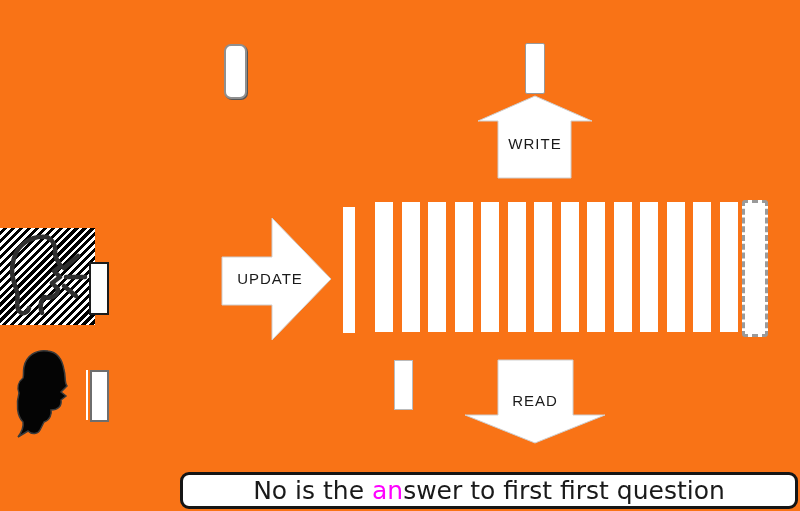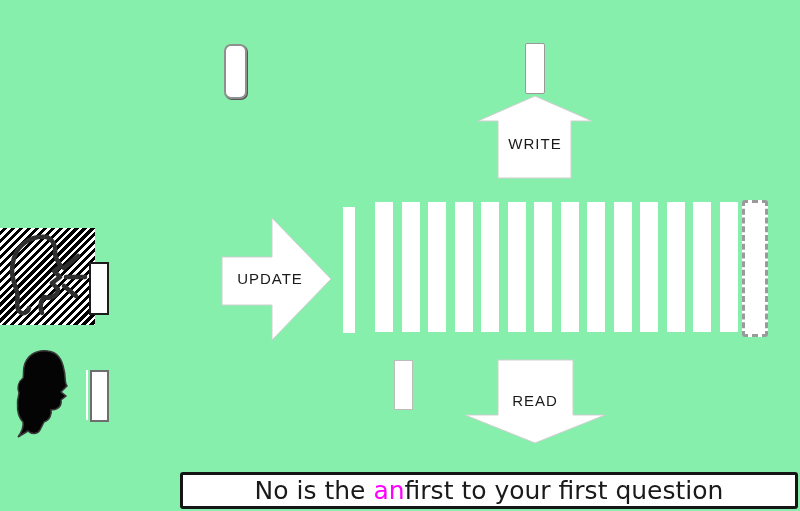--- a/index.html
+++ b/index.html
@@ -1,17 +1,17 @@
 <!DOCTYPE html>
 <html><head>
 <meta charset="utf-8">
 <style>
   html,body{margin:0;padding:0;background:#000;}
   #stage{
-    position:relative;width:800px;height:511px;background:#86efac;overflow:hidden;
+    position:relative;width:800px;height:511px;background:#f97316;overflow:hidden;
     font-family:"Liberation Sans", sans-serif;
   }
   .abs{position:absolute;}
 
   
   .state-bar{background:#fff;}
   .bar-top-left{
     left:224px;top:44px;width:19px;height:51px;
     border:2px solid #8f8f8f;border-radius:7px;
     box-shadow:1px 1px 0 #555;
@@ -45,21 +45,21 @@
   }
   .speaker-bar{left:89px;top:262px;width:16px;height:49px;background:#fff;border:2px solid #1c1c1c;}
 
   
   .question-tick{left:86px;top:370px;width:2px;height:50px;background:#fff;}
   .question-bar{left:90px;top:370px;width:15px;height:48px;background:#fff;border:2px solid #6e6e6e;}
 
   
   #answer-box{
     left:180px;top:472px;width:612px;height:31px;
-    background:#fff;border:3px solid #151515;border-radius:3px;
+    background:#fff;border:3px solid #151515;border-radius:9px;
     display:flex;align-items:center;justify-content:center;
     font-family:"DejaVu Sans", sans-serif;
     font-size:25px;color:#1a1a1a;white-space:pre;
   }
   #answer-box .hl{font-weight:normal;}
 </style>
 </head>
 <body>
 
 <div id="stage">
@@ -115,16 +115,16 @@
   </div>
   <div class="abs speaker-bar"></div>
 
   <svg class="abs" style="left:14px;top:348px;" width="66" height="92" viewBox="0 0 66 92">
     <path d="M 34 3 C 22 1 12 8 10 19 C 9 24 10 27 9 30 C 4 34 3 40 5 45 C 2 56 3 68 9 74 C 10 80 7 85 4 89 L 14 83 C 18 87 24 86 26 82 L 30 74 C 36 72 38 66 37 62 C 44 62 48 58 47 52 L 52 48 L 47 44 L 53 38 C 50 34 52 28 50 22 C 48 10 42 4 34 3 Z" fill="#040404" stroke="#3a3a3a" stroke-width="1.5"></path>
   </svg>
   <div class="abs question-tick"></div>
   <div class="abs question-bar"></div>
 
   <div id="answer-box" class="abs" style="background: rgb(255, 255, 255); color: rgb(26, 26, 26);">
-    <span>No is the </span><span class="hl" style="color: rgb(255, 0, 255);">an</span><span>first to your first question</span>
+    <span>No is the </span><span class="hl" style="color: rgb(255, 0, 255);">an</span><span>swer to first first question</span>
   </div>
 
 </div>
 
 </body></html>

